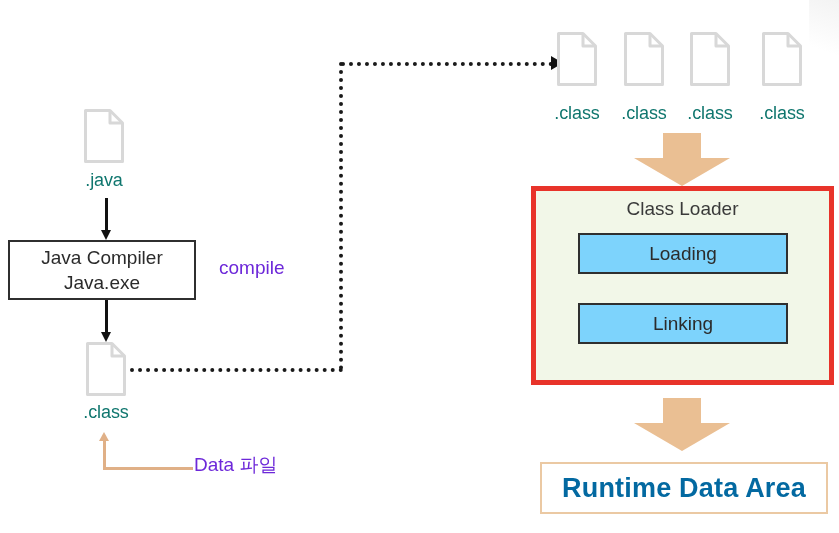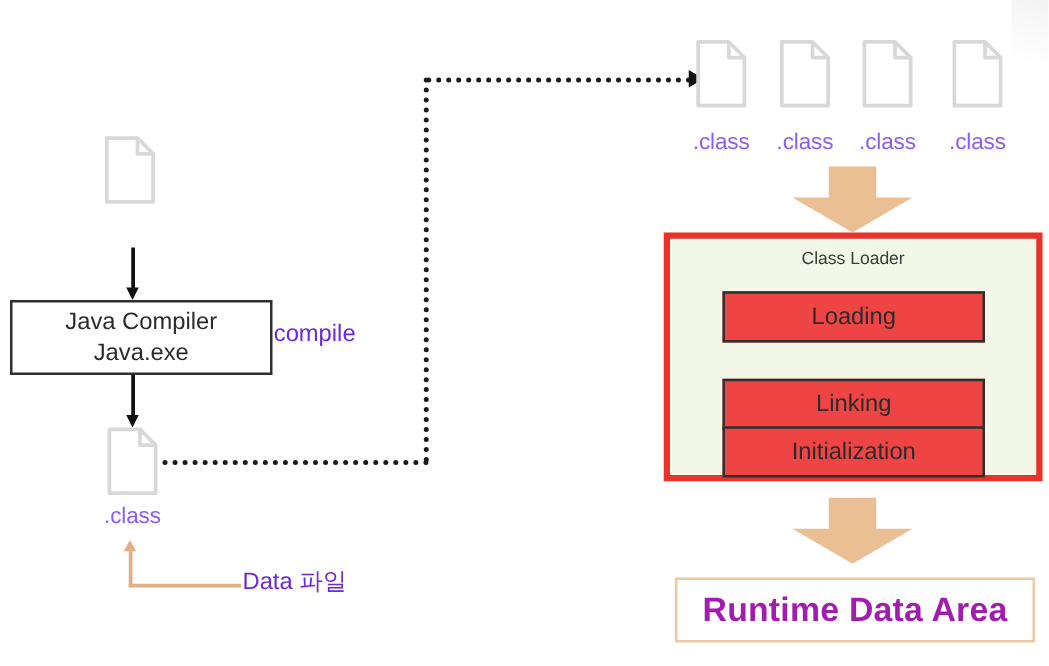--- a/index.html
+++ b/index.html
@@ -24,32 +24,32 @@
   .file-icon {
     position: absolute;
     width: 42px;
     height: 56px;
   }
   .file-icon svg { display: block; width: 42px; height: 56px; }
 
   .file-label {
     position: absolute;
     font-size: 18px;
-    color: #8b5cf6;
+    color: #0f766e;
     text-align: center;
     white-space: nowrap;
     letter-spacing: -0.1px;
   }
 
   
   .compiler-box {
     position: absolute;
     left: 8px;
     top: 240px;
-    width: 210px;
+    width: 188px;
     height: 60px;
     border: 2px solid #2f2f2f;
     background: #ffffff;
     display: flex;
     flex-direction: column;
     align-items: center;
     justify-content: center;
     box-sizing: border-box;
   }
   .compiler-box .line {
@@ -137,30 +137,30 @@
     border: 5px solid #e8332a;
     background: #f2f7e8;
     box-sizing: border-box;
   }
   .cl-title {
     position: absolute;
     top: 7px;
     left: 0;
     width: 100%;
     text-align: center;
-    font-size: 14px;
+    font-size: 19px;
     color: #3a3a3a;
   }
   .phase-box {
     position: absolute;
     left: 42px;
     width: 210px;
     height: 41px;
     border: 2px solid #2f2f2f;
-    background: #ef4444;
+    background: #7dd3fc;
     display: flex;
     align-items: center;
     justify-content: center;
     box-sizing: border-box;
     font-size: 19px;
     color: #2b2b2b;
   }
 
   
   .runtime-box {
@@ -172,21 +172,21 @@
     border: 2px solid #ebc9a3;
     background: #ffffff;
     display: flex;
     align-items: center;
     justify-content: center;
     box-sizing: border-box;
   }
   .runtime-box .txt {
     font-size: 27px;
     font-weight: bold;
-    color: #a21caf;
+    color: #0369a1;
     letter-spacing: 0.2px;
   }
 
   
   .corner-sheen {
     position: absolute;
     right: 0; top: 0;
     width: 30px; height: 70px;
     background: linear-gradient(200deg, #f3f3f3 0%, rgba(255,255,255,0) 70%);
     pointer-events: none;
@@ -198,20 +198,21 @@
 <div id="canvas">
 
   <div class="corner-sheen"></div>
 
   <div class="file-icon" style="left:83px; top:108px;">
     <svg viewBox="0 0 42 56" xmlns="http://www.w3.org/2000/svg">
       <path d="M2.5 2.5 H27 L39.5 15 V53.5 H2.5 Z" fill="#ffffff" stroke="#d8d8d8" stroke-width="3" stroke-linejoin="round"></path>
       <path d="M27 2.5 V15 H39.5" fill="none" stroke="#d8d8d8" stroke-width="3" stroke-linejoin="round"></path>
     </svg>
   </div>
+  <div class="file-label" style="left:54px; top:170px; width:100px;">.java</div>
 
   <div class="solid-arrow" style="left:105px; top:198px; width:3px; height:42px;">
     <div class="shaft" style="height:34px;"></div>
     <div class="head" style="top:32px;"></div>
   </div>
 
   <div class="compiler-box">
     <div class="line">Java Compiler</div>
     <div class="line">Java.exe</div>
   </div>
@@ -281,21 +282,20 @@
     <svg width="96" height="53" viewBox="0 0 96 53" xmlns="http://www.w3.org/2000/svg">
       <polygon points="29,0 67,0 67,25 96,25 48,53 0,25 29,25" fill="#eabf93"></polygon>
     </svg>
   </div>
 
   <div class="class-loader">
     <div class="cl-title">Class Loader</div>
 
     <div class="phase-box" style="top:42px;">Loading</div>
     <div class="phase-box" style="top:112px;">Linking</div>
-    <div class="phase-box" style="top:150px;">Initialization</div>
   </div>
 
   <div class="block-arrow" style="left:634px; top:398px;">
     <svg width="96" height="53" viewBox="0 0 96 53" xmlns="http://www.w3.org/2000/svg">
       <polygon points="29,0 67,0 67,25 96,25 48,53 0,25 29,25" fill="#eabf93"></polygon>
     </svg>
   </div>
 
   <div class="runtime-box">
     <div class="txt">Runtime Data Area</div>

